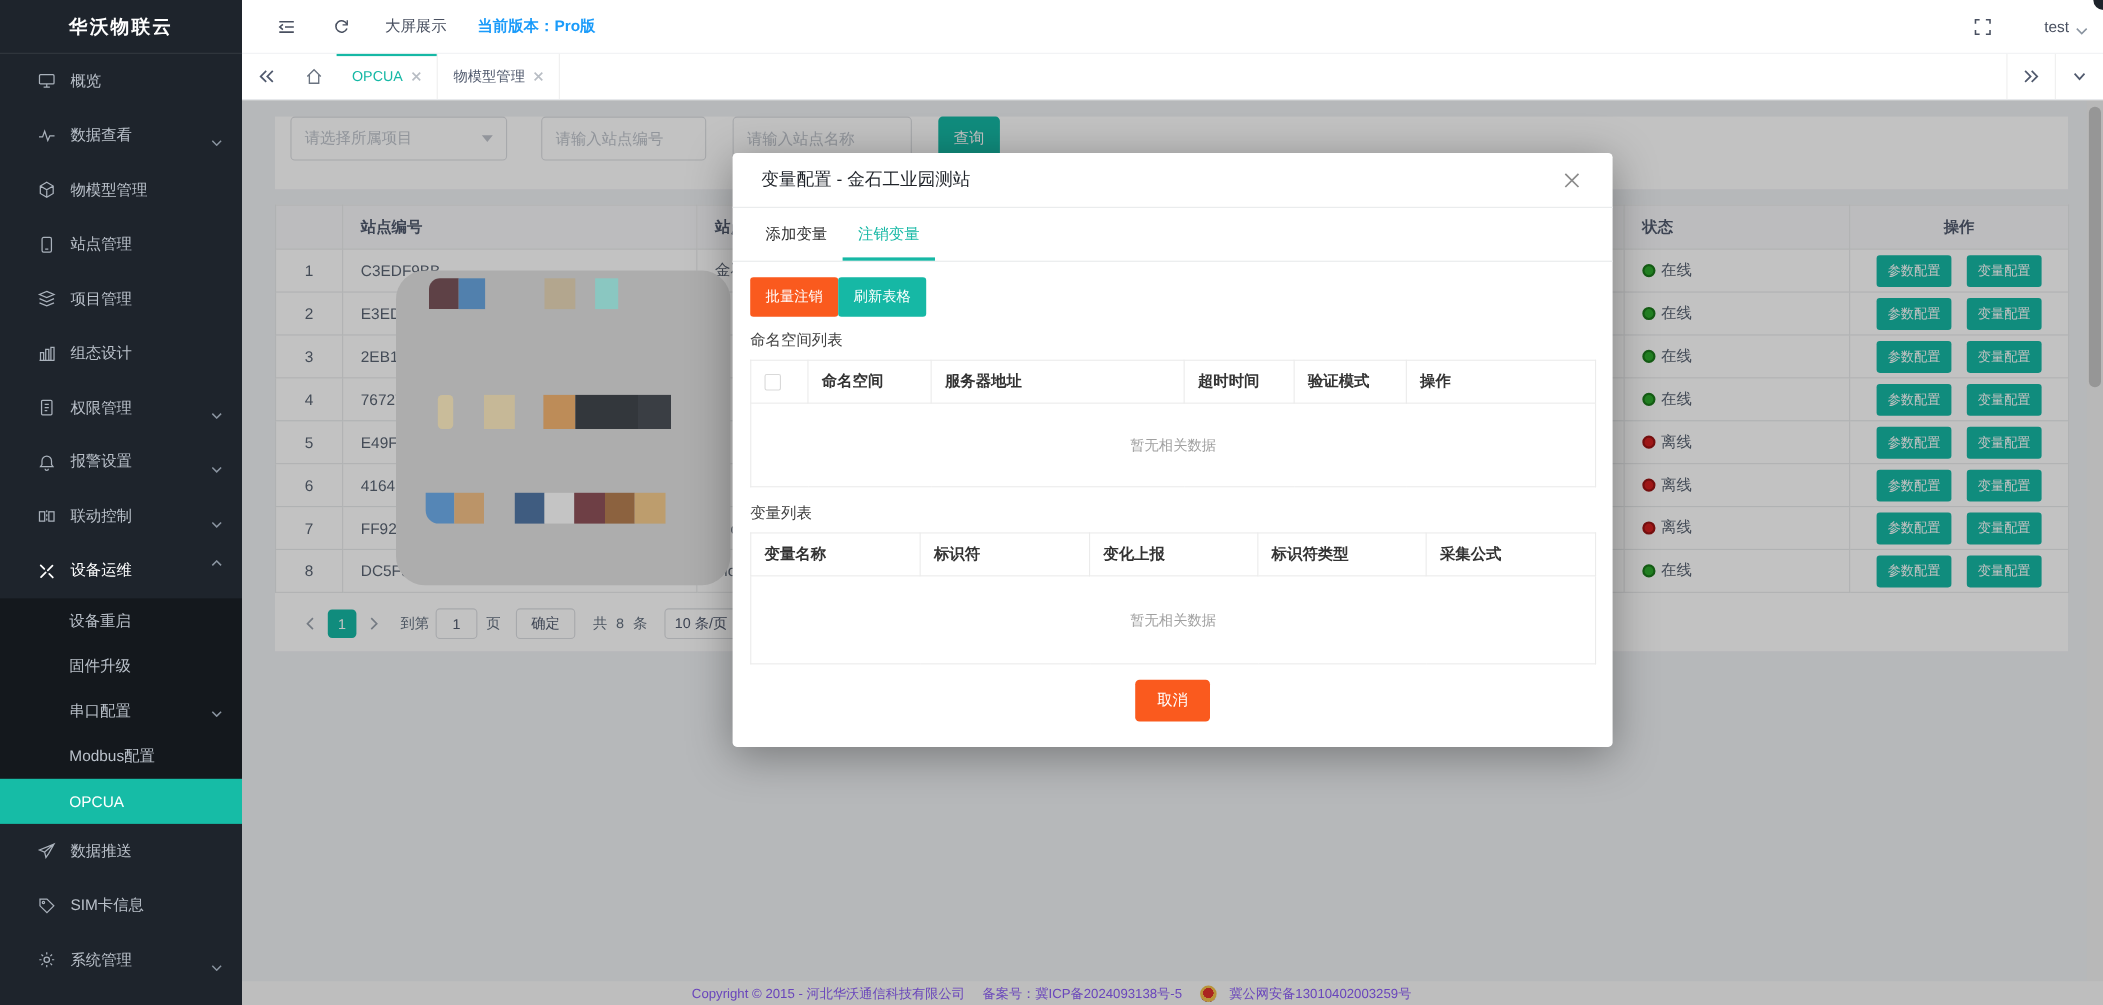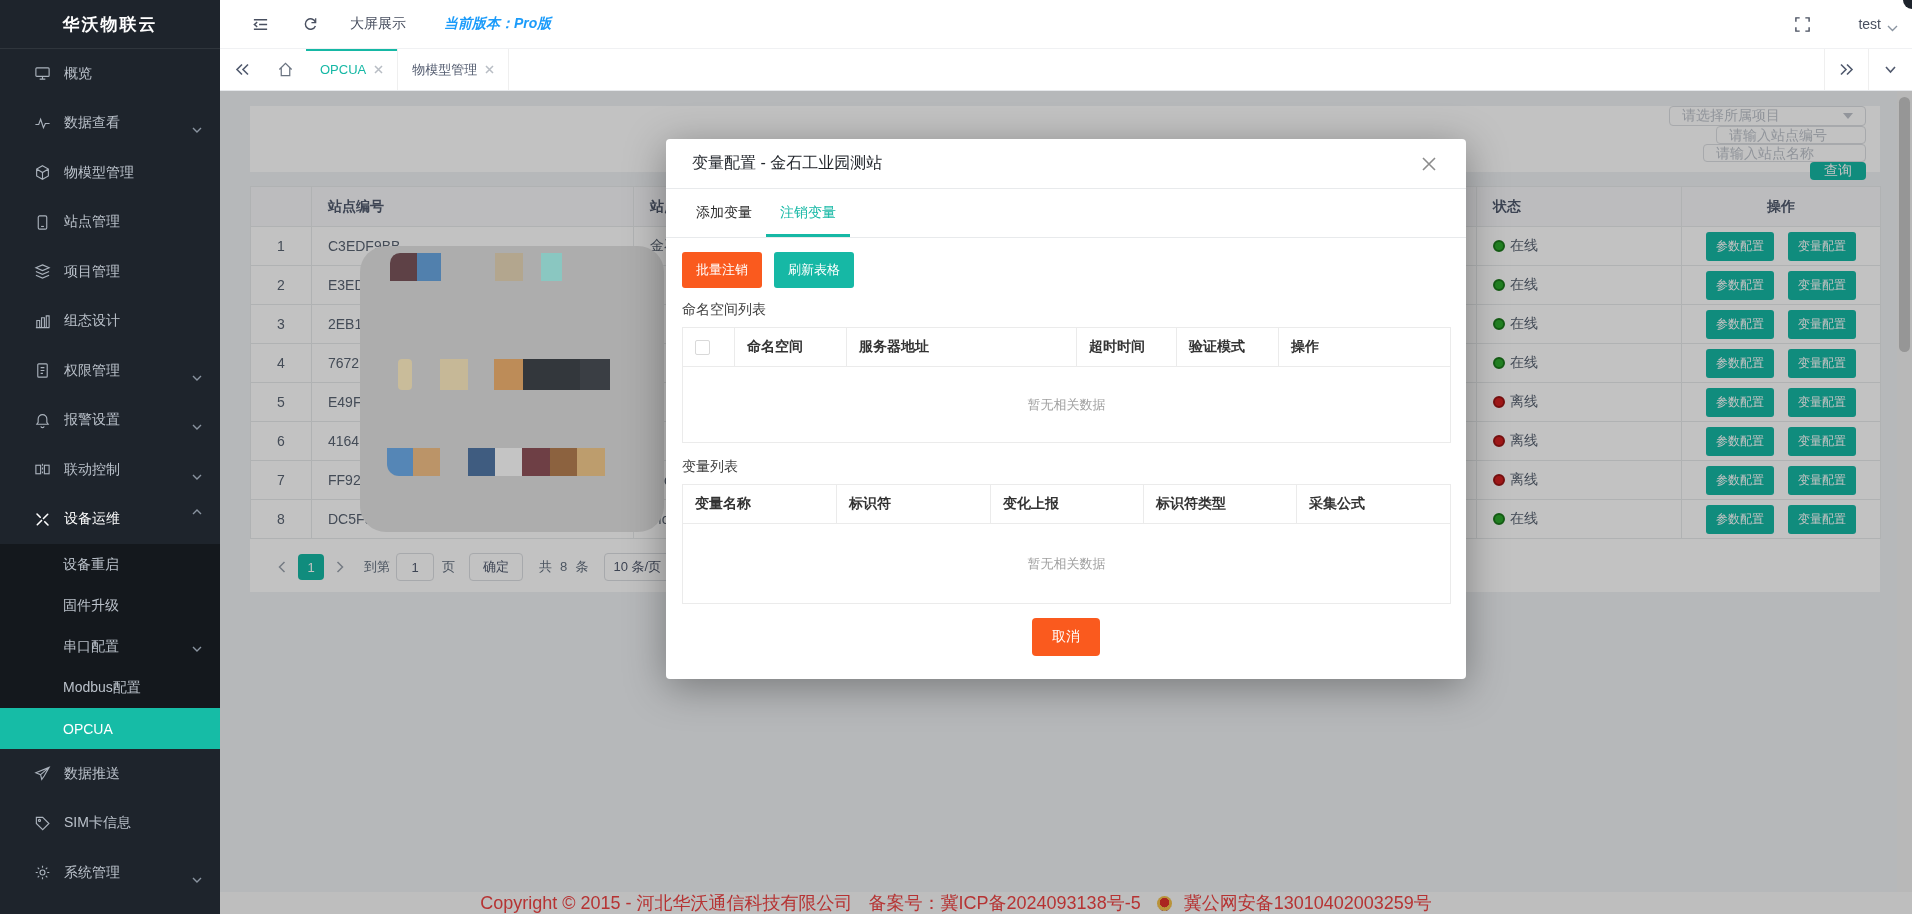--- a/index.html
+++ b/index.html
@@ -22,21 +22,21 @@
   .sub-item { height:41px; display:flex; align-items:center; padding:0 18px 0 63px; color:#bac1ca; font-size:14px; cursor:pointer; }
   .sub-item .chev { display:none; margin-left:auto; }
   .sub-item.has-chev .chev { display:inline-block; }
   .sub-item.selected { background:#16bca6; color:#fff; }
 
   
   .topbar { position:absolute; left:220px; top:0; right:0; height:49px; background:#fff; z-index:15; display:flex; align-items:center; border-bottom:1px solid #f0f1f3; }
   .tb-icon { width:20px; height:20px; margin-left:30px; display:inline-flex; align-items:center; justify-content:center; cursor:pointer; }
   .tb-icon svg { width:17px; height:17px; stroke:#495060; fill:none; stroke-width:1.5; }
   .tb-text { margin-left:30px; color:#495060; cursor:pointer; }
-  .tb-version { margin-left:38px; color:#1a9bfa; font-weight:bold;font-style:italic; }
+  .tb-version { margin-left:28px; color:#1a9bfa; font-weight:bold; }
   .tb-right { margin-left:auto; display:flex; align-items:center; }
   .tb-user { margin:0 14px 0 20px; color:#495060; display:flex; align-items:flex-end; cursor:pointer; }
   .tb-user .chev { margin-left:6px; display:inline-flex; }
   .tb-user .chev svg { width:11px; height:7px; stroke:#8a94a0; fill:none; stroke-width:1.4; }
   .tb-fs { margin-right:26px; }
 
   
   .tabbar { position:absolute; left:220px; top:49px; right:0; height:42px; background:#fff; border-bottom:1px solid #e6e8eb; display:flex; align-items:stretch; z-index:15; }
   .nav-box { width:44px; display:flex; align-items:center; justify-content:center; cursor:pointer; color:#515a6e; }
   .nav-box svg { width:15px; height:13px; stroke:#515a6e; fill:none; stroke-width:1.6; }
@@ -46,21 +46,21 @@
   .tab.active { color:#16b8a5; }
   .tab.active:before { content:""; position:absolute; left:0; top:0; right:0; height:2px; background:#16b8a5; }
   .tab-close { margin-left:8px; display:inline-flex; }
   .tab-close svg { width:9px; height:9px; stroke:#b8bdc4; stroke-width:1.5; }
   .tabbar-right { margin-left:auto; display:flex; }
   .tabbar-right .nav-box { border-left:1px solid #efefef; }
 
   
   .content { position:absolute; left:220px; top:91px; right:0; bottom:0; background:#f0f2f5; z-index:1; }
   .card { position:absolute; background:#fff; }
-  .search-card { left:30px; top:15px; width:1630px; height:66px; display:flex; align-items:flex-end; padding:0 14px;flex-direction:column; }
+  .search-card { left:30px; top:15px; width:1630px; height:66px; display:flex; align-items:flex-start; padding:0 14px; }
   .sel-box { width:197px; height:40px; border:1px solid #dcdee2; border-radius:4px; display:flex; align-items:center; padding:0 12px; color:#bfc4cc; cursor:pointer; }
   .sel-box .tri { margin-left:auto; width:0; height:0; border-left:5px solid transparent; border-right:5px solid transparent; border-top:6px solid #c0c4cc; }
   .inp { height:40px; border:1px solid #dcdee2; border-radius:4px; padding:0 12px; font-size:14px; color:#515a6e; font-family:inherit; margin-left:13px; }
   .inp::placeholder { color:#bfc4cc; }
   .inp.code { width:150px;margin-left:31px; }
   .inp.name { width:163px; margin-left:24px; }
   .btn-search { width:56px; height:40px; margin-left:24px; background:#16b8a5; color:#fff; border:none; border-radius:4px; font-size:14px; font-family:inherit; cursor:pointer; }
 
   .table-card { left:30px; top:95px; width:1630px; height:406px; }
   table.main { width:1630px; border-collapse:collapse; table-layout:fixed; }
@@ -82,39 +82,39 @@
   .pg-confirm { width:54px; height:28px; background:#fff; border:1px solid #dcdee2; border-radius:4px; font-size:13px; color:#515a6e; font-family:inherit; cursor:pointer; }
   .pg-total { margin:0 16px;font-family:Liberation Mono, monospace; }
   .pg-size { height:28px; border:1px solid #dcdee2; border-radius:4px; display:flex; align-items:center; padding:0 8px; cursor:pointer; color:#515a6e; }
   .pg-size .chev { margin-left:7px; display:inline-flex; }
   .pg-size .chev svg { width:10px; height:6px; stroke:#515a6e; fill:none; stroke-width:1.6; }
 
   .scrollbar { position:absolute; right:0; top:0; bottom:0; width:15px; background:#f2f2f2; }
   .scroll-thumb { position:absolute; left:2px; right:2px; top:6px; height:255px; background:#c5c5c5; border-radius:6px; }
 
   
-  .footer { position:absolute; left:0; right:0; bottom:0; height:22px; background:#fafafa; z-index:3; display:flex; align-items:center; justify-content:center; font-size:18px; color:#ef4444; }
+  .footer { position:absolute; left:0; right:0; bottom:0; height:22px; background:#fafafa; z-index:3; display:flex; align-items:center; justify-content:center; font-size:12px; color:#8b5cf6; }
   .footer span { margin:0 8px; }
   .badge { display:inline-block; width:15px; height:15px; border-radius:50%; background:radial-gradient(circle at 50% 45%, #e0312b 0 42%, #f3c14b 43% 70%, #b4501e 71% 100%); vertical-align:-3px; margin-left:10px; }
 
   
   .overlay { position:absolute; left:220px; top:91px; right:0; bottom:0; background:rgba(0,0,0,.24); z-index:10; }
   .blob { position:absolute; background:#adadad; border-radius:26px; z-index:11; }
   .blk { position:absolute; z-index:12; }
 
   
   .modal { position:absolute; left:666px; top:139px; width:800px; height:540px; background:#fff; border-radius:4px; box-shadow:0 8px 40px rgba(0,0,0,.35); z-index:20; }
   .m-head { height:50px; display:flex; align-items:center; padding:0 26px; border-bottom:1px solid #e8eaec; }
   .m-title { font-size:16px; color:#1f2329; }
   .m-close { margin-left:auto; cursor:pointer; display:flex; padding:4px; }
   .m-close svg { width:14px; height:14px; stroke:#8c8c8c; stroke-width:1.6; }
   .m-tabs { display:flex; padding-left:16px; border-bottom:1px solid #e8eaec; }
   .m-tab { padding:15px 14px 12px; font-size:14px; color:#2d2d2d; cursor:pointer; border-bottom:3px solid transparent; }
   .m-tab.active { color:#16b8a5; border-bottom-color:#16b8a5; }
-  .m-btn-row { margin:14px 16px 0; display:flex; gap:12px; }
+  .m-btn-row { margin:14px 16px 0; display:flex; }
   .m-btn { border:none; border-radius:3px; color:#fff; font-size:13px; padding:9px 14px; font-family:inherit; cursor:pointer; }
   .m-btn.orange { background:#fa5a1e; }
   .m-btn.teal { background:#16b8a5; }
   .m-section { margin:13px 16px 8px; font-size:14px; color:#404040; }
   table.mtab { margin:0 16px; width:768px; border-collapse:collapse; table-layout:fixed;padding-left:44px; }
   table.mtab th { border:1px solid #ebebeb; font-size:14px; color:#333; text-align:left; padding:10px 12px; font-weight:bold; }
   table.mtab td.empty { border:1px solid #ebebeb; text-align:center; color:#a0a0a0; font-size:13px; }
   td.empty.ns { height:76px; }
   td.empty.var { height:80px; }
   .cbth { width:52px; }

